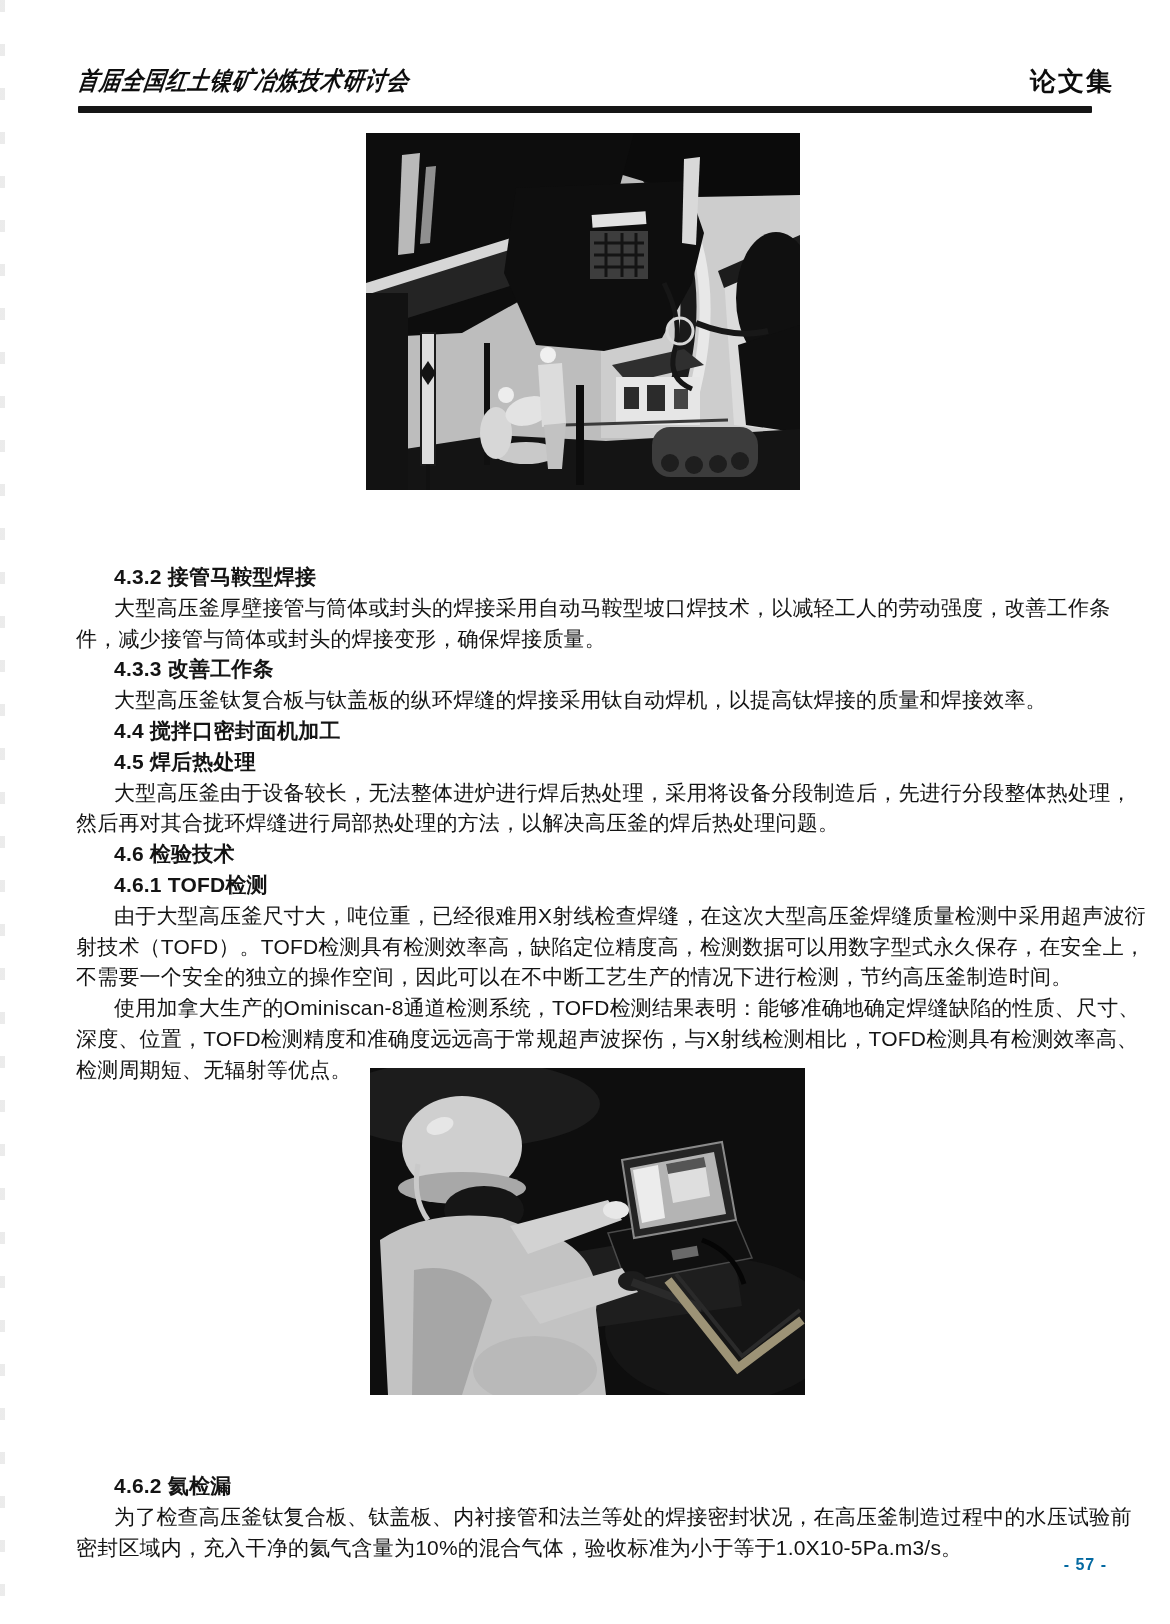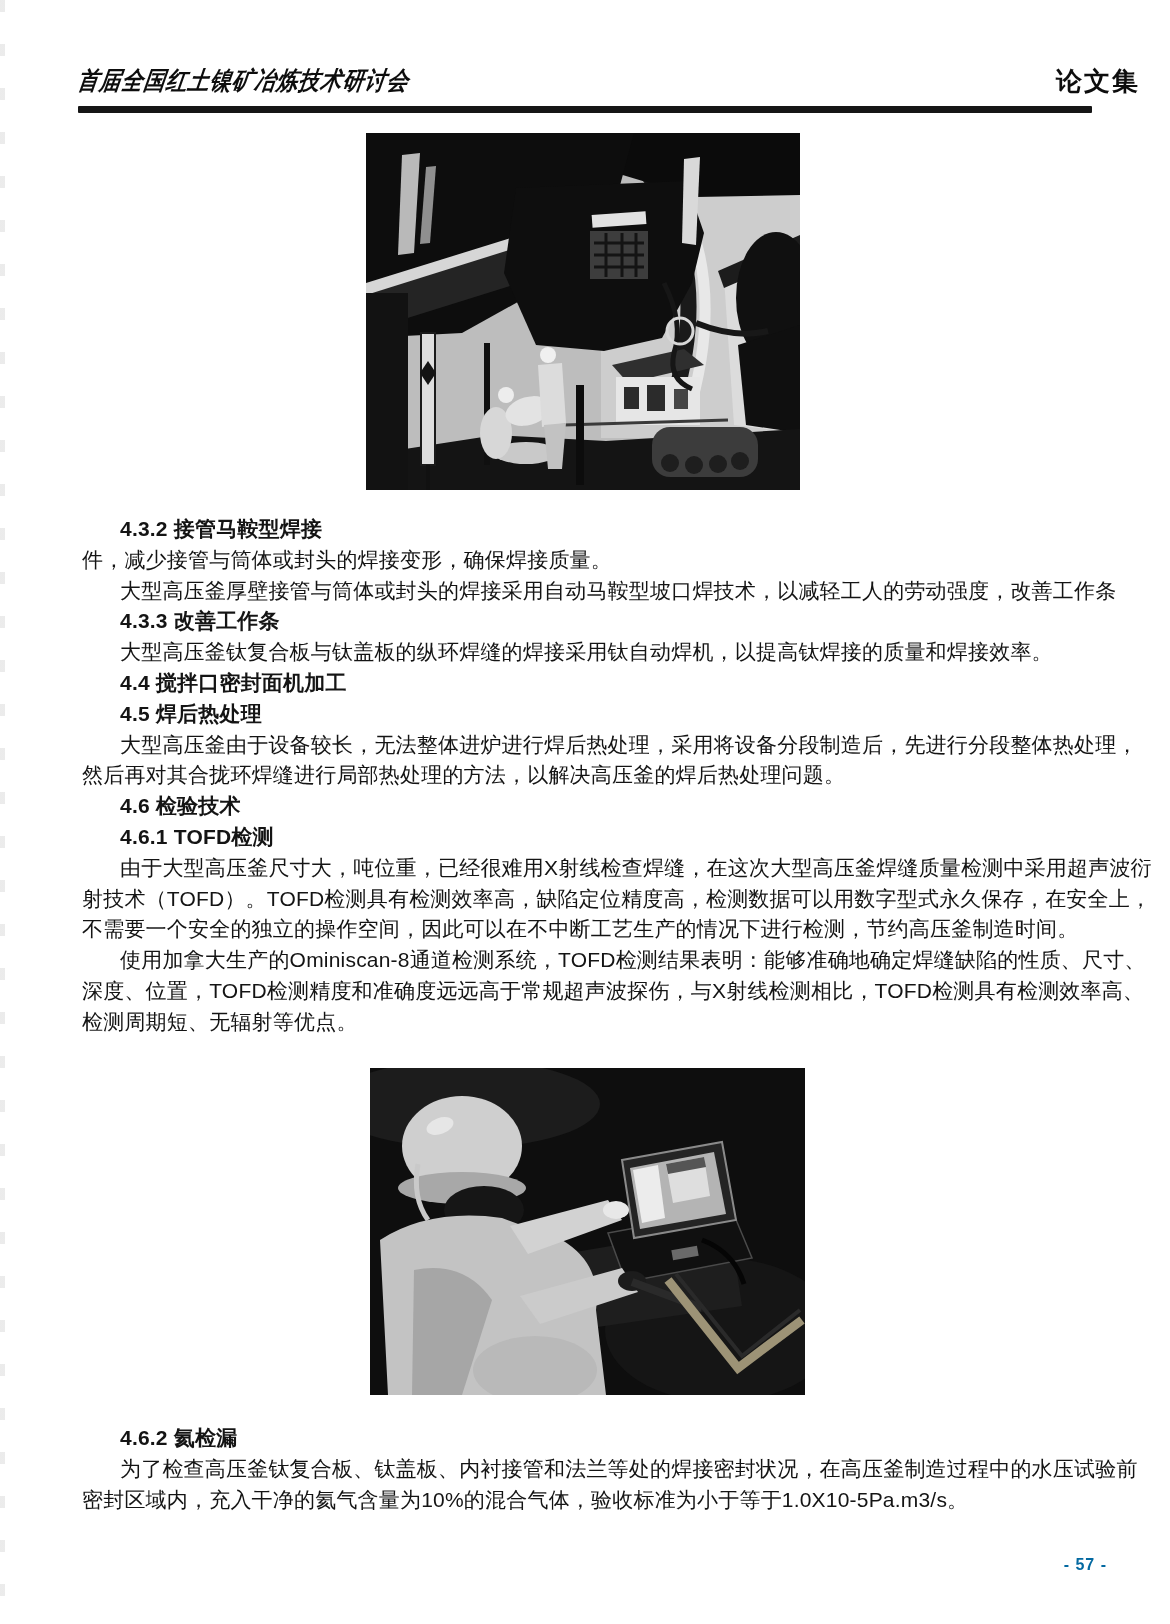--- a/index.html
+++ b/index.html
@@ -14,33 +14,33 @@
     opacity:.14; pointer-events:none;
   }
   
   .logo{
     position:absolute; left:80px; top:64px;
     font-size:25px; font-weight:bold; font-style:italic;
     letter-spacing:1px; white-space:nowrap;
     transform:skewX(-8deg) scaleX(.85); transform-origin:0 0; color:#0d0d0d;
   }
   .collection{
-    position:absolute; left:1056px; top:64px;
+    position:absolute; left:1030px; top:64px;
     font-size:26px; font-weight:bold; letter-spacing:2px; color:#0d0d0d; white-space:nowrap;
   }
   .rule{
     position:absolute; left:78px; top:106px; width:1014px; height:7px;
     background:#161616; border-radius:1px;
   }
   
   .photo{position:absolute; margin:0; padding:0; line-height:0;}
   .photo1{left:366px; top:133px; width:434px; height:357px;}
   .photo2{left:370px; top:1068px; width:435px; height:327px;}
   
-  .sec{position:absolute; left:82px; width:1012px;}
+  .sec{position:absolute; left:76px; width:1012px;margin-top:48px;}
   .sec1{top:514px;}
   .sec2{top:1422px;}
   .ln{
     height:30.8px; line-height:30.8px; font-size:21px; color:#141414;
     white-space:nowrap; overflow:visible; letter-spacing:.2px;
   }
   .sec2 .ln{height:31px; line-height:31px;}
   .ln.h{font-weight:bold; padding-left:38px;}
   .ln.f{padding-left:38px;}
   .ln.c{padding-left:0;}
@@ -128,22 +128,22 @@
       <circle cx="140" cy="262" r="8" fill="#ededed"></circle>
       <ellipse cx="162" cy="278" rx="23" ry="14" fill="#e3e3e3" transform="rotate(-16 162 278)"></ellipse>
       <circle cx="182" cy="222" r="8" fill="#f0f0f0"></circle>
       <polygon points="172,232 196,230 200,290 176,294" fill="#dcdcdc"></polygon>
       <polygon points="178,292 200,290 196,336 182,336" fill="#c2c2c2"></polygon>
     </svg>
   </figure>
 
   <main class="sec sec1">
     <div class="ln h">4.3.2 接管马鞍型焊接</div>
+    <div class="ln f">大型高压釜厚壁接管与筒体或封头的焊接采用自动马鞍型坡口焊技术，以减轻工人的劳动强度，改善工作条</div>
     <div class="ln c">件，减少接管与筒体或封头的焊接变形，确保焊接质量。</div>
-    <div class="ln f">大型高压釜厚壁接管与筒体或封头的焊接采用自动马鞍型坡口焊技术，以减轻工人的劳动强度，改善工作条</div>
     <div class="ln h">4.3.3 改善工作条</div>
     <div class="ln f">大型高压釜钛复合板与钛盖板的纵环焊缝的焊接采用钛自动焊机，以提高钛焊接的质量和焊接效率。</div>
     <div class="ln h">4.4 搅拌口密封面机加工</div>
     <div class="ln h">4.5 焊后热处理</div>
     <div class="ln f">大型高压釜由于设备较长，无法整体进炉进行焊后热处理，采用将设备分段制造后，先进行分段整体热处理，</div>
     <div class="ln c">然后再对其合拢环焊缝进行局部热处理的方法，以解决高压釜的焊后热处理问题。</div>
     <div class="ln h">4.6 检验技术</div>
     <div class="ln h">4.6.1 TOFD检测</div>
     <div class="ln f">由于大型高压釜尺寸大，吨位重，已经很难用X射线检查焊缝，在这次大型高压釜焊缝质量检测中采用超声波衍</div>
     <div class="ln c">射技术（TOFD）。TOFD检测具有检测效率高，缺陷定位精度高，检测数据可以用数字型式永久保存，在安全上，</div>

